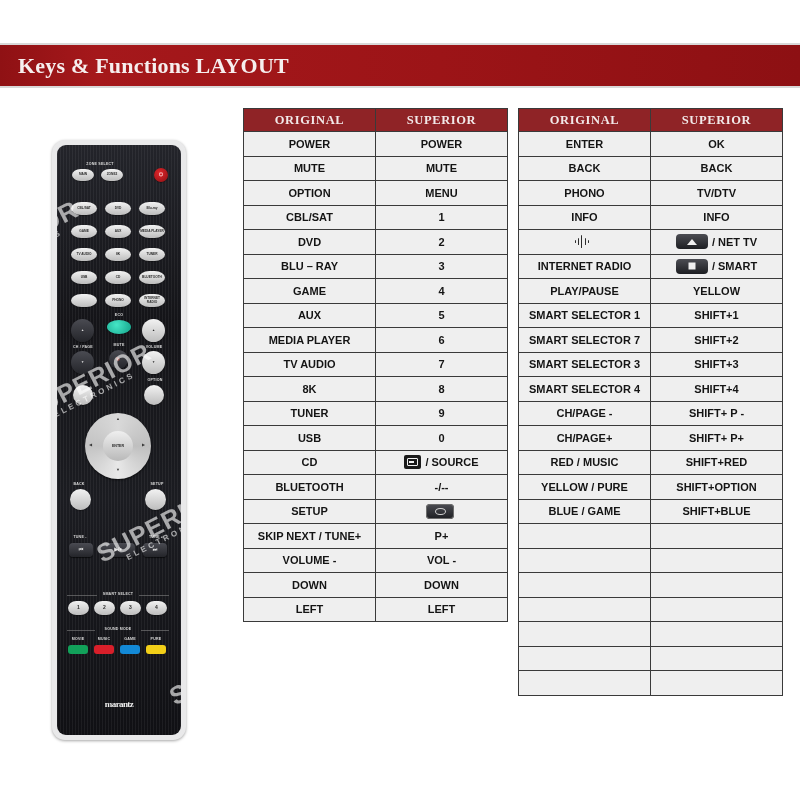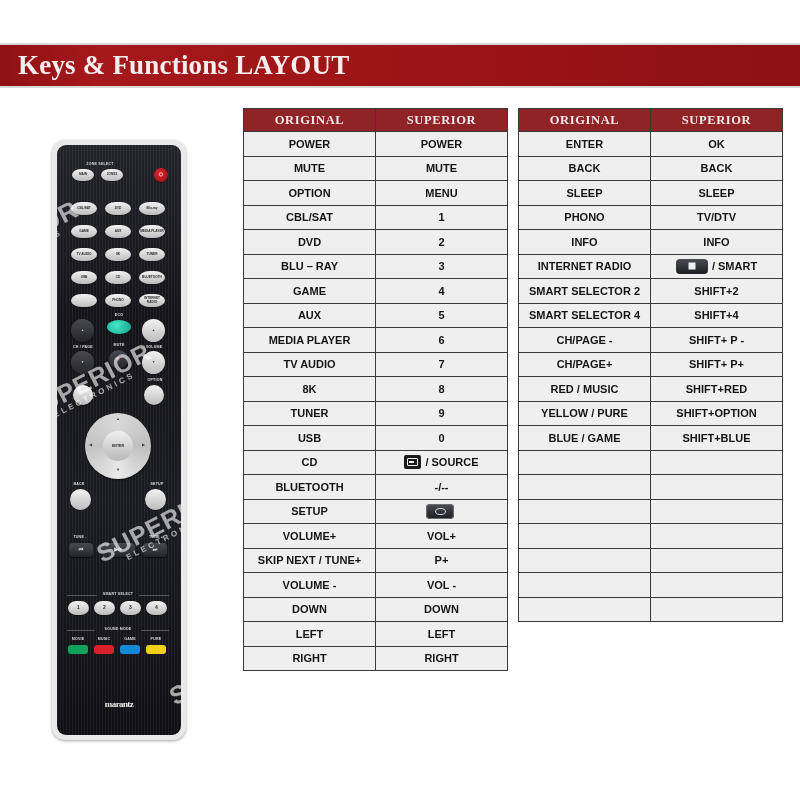--- a/index.html
+++ b/index.html
@@ -17,21 +17,21 @@
     background:#9e1316;
     background:linear-gradient(90deg,#8f1114 0%,#a5181b 12%,#9c1417 55%,#8d1013 100%);
     border-top:2px solid #d8d8d8;
     border-bottom:2px solid #d8d8d8;
     box-sizing:border-box;
     display:flex;align-items:center;
   }
   #banner-title{
     font-family:"Liberation Serif", serif;
     font-weight:bold;
-    font-size:27px;
+    font-size:22px;
     color:#f6eeee;
     letter-spacing:.2px;
     padding-left:18px;
     line-height:1;
   }
 
   
   #remote-wrap{
     position:absolute;left:52px;top:140px;width:134px;height:600px;
   }
@@ -520,32 +520,20 @@
         <td>
           <span class="cell-inner">
             <span class="ico-setup-btn"></span>
             <span></span>
           </span>
         </td>
       </tr>
       <tr>
         <td>
           <span class="cell-inner">
-            <span>VOLUME+</span>
-          </span>
-        </td>
-        <td>
-          <span class="cell-inner">
-            <span>VOL+</span>
-          </span>
-        </td>
-      </tr>
-      <tr>
-        <td>
-          <span class="cell-inner">
             <span>SKIP NEXT / TUNE+</span>
           </span>
         </td>
         <td>
           <span class="cell-inner">
             <span>P+</span>
           </span>
         </td>
       </tr>
       <tr>
@@ -574,32 +562,20 @@
       </tr>
       <tr>
         <td>
           <span class="cell-inner">
             <span>LEFT</span>
           </span>
         </td>
         <td>
           <span class="cell-inner">
             <span>LEFT</span>
-          </span>
-        </td>
-      </tr>
-      <tr>
-        <td>
-          <span class="cell-inner">
-            <span>RIGHT</span>
-          </span>
-        </td>
-        <td>
-          <span class="cell-inner">
-            <span>RIGHT</span>
           </span>
         </td>
       </tr>
     </tbody>
 </table>
 
 <table class="tbl" id="table-right">
   <colgroup>
       <col class="c1">
       <col class="c2">
@@ -631,50 +607,60 @@
         </td>
         <td>
           <span class="cell-inner">
             <span>BACK</span>
           </span>
         </td>
       </tr>
       <tr>
         <td>
           <span class="cell-inner">
-            <span>SLEEP</span>
-          </span>
-        </td>
-        <td>
-          <span class="cell-inner">
-            <span>SLEEP</span>
-          </span>
-        </td>
-      </tr>
-      <tr>
-        <td>
-          <span class="cell-inner">
             <span>PHONO</span>
           </span>
         </td>
         <td>
           <span class="cell-inner">
             <span>TV/DTV</span>
           </span>
         </td>
       </tr>
       <tr>
         <td>
           <span class="cell-inner">
             <span>INFO</span>
           </span>
         </td>
         <td>
           <span class="cell-inner">
             <span>INFO</span>
+          </span>
+        </td>
+      </tr>
+      <tr>
+        <td>
+          <span class="cell-inner">
+            <span class="ico-mic">
+              <span class="bar b1"></span>
+              <span class="bar b2"></span>
+              <span class="bar b3"></span>
+              <span class="bar b4"></span>
+              <span class="bar b5"></span>
+            </span>
+            <span></span>
+          </span>
+        </td>
+        <td>
+          <span class="cell-inner">
+            <span class="ico-key-dark">
+              <span class="tri"></span>
+            </span>
+            <span>/ NET TV</span>
           </span>
         </td>
       </tr>
       <tr>
         <td>
           <span class="cell-inner">
             <span>INTERNET RADIO</span>
           </span>
         </td>
         <td>
@@ -682,26 +668,62 @@
             <span class="ico-key-dark">
               <span class="sq"></span>
             </span>
             <span>/ SMART</span>
           </span>
         </td>
       </tr>
       <tr>
         <td>
           <span class="cell-inner">
-            <span>SMART SELECTOR 2</span>
+            <span>PLAY/PAUSE</span>
+          </span>
+        </td>
+        <td>
+          <span class="cell-inner">
+            <span>YELLOW</span>
+          </span>
+        </td>
+      </tr>
+      <tr>
+        <td>
+          <span class="cell-inner">
+            <span>SMART SELECTOR 1</span>
+          </span>
+        </td>
+        <td>
+          <span class="cell-inner">
+            <span>SHIFT+1</span>
+          </span>
+        </td>
+      </tr>
+      <tr>
+        <td>
+          <span class="cell-inner">
+            <span>SMART SELECTOR 7</span>
           </span>
         </td>
         <td>
           <span class="cell-inner">
             <span>SHIFT+2</span>
+          </span>
+        </td>
+      </tr>
+      <tr>
+        <td>
+          <span class="cell-inner">
+            <span>SMART SELECTOR 3</span>
+          </span>
+        </td>
+        <td>
+          <span class="cell-inner">
+            <span>SHIFT+3</span>
           </span>
         </td>
       </tr>
       <tr>
         <td>
           <span class="cell-inner">
             <span>SMART SELECTOR 4</span>
           </span>
         </td>
         <td>

